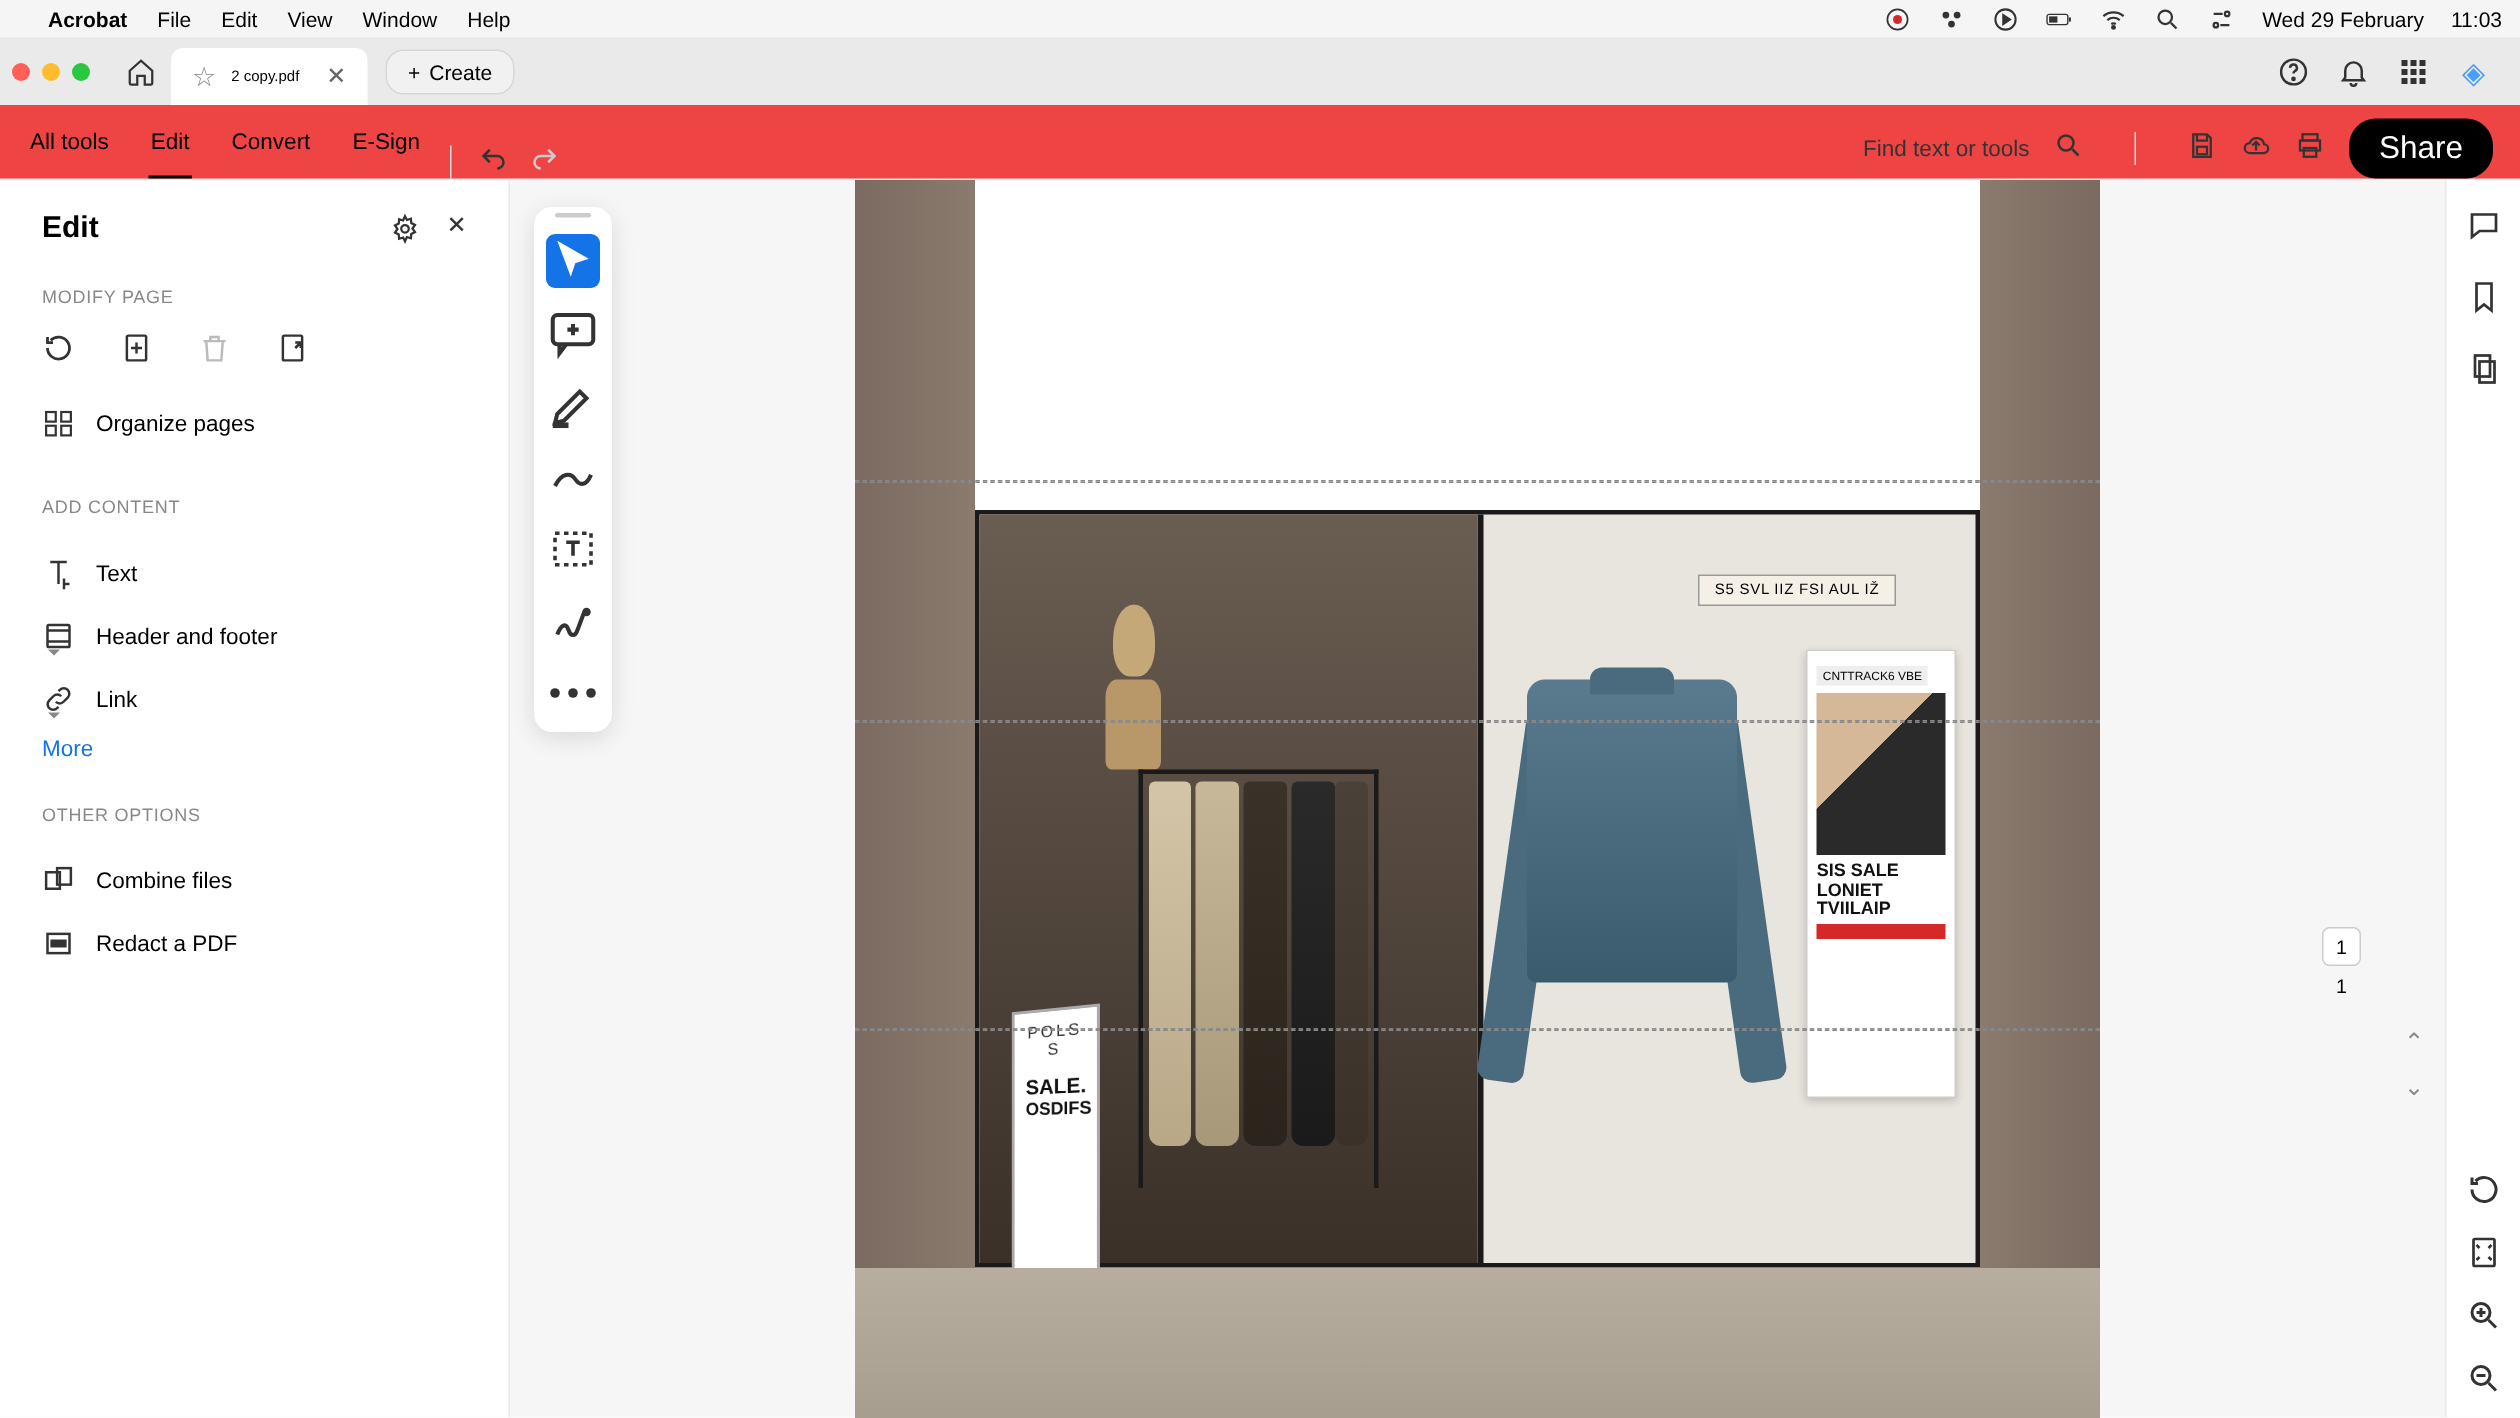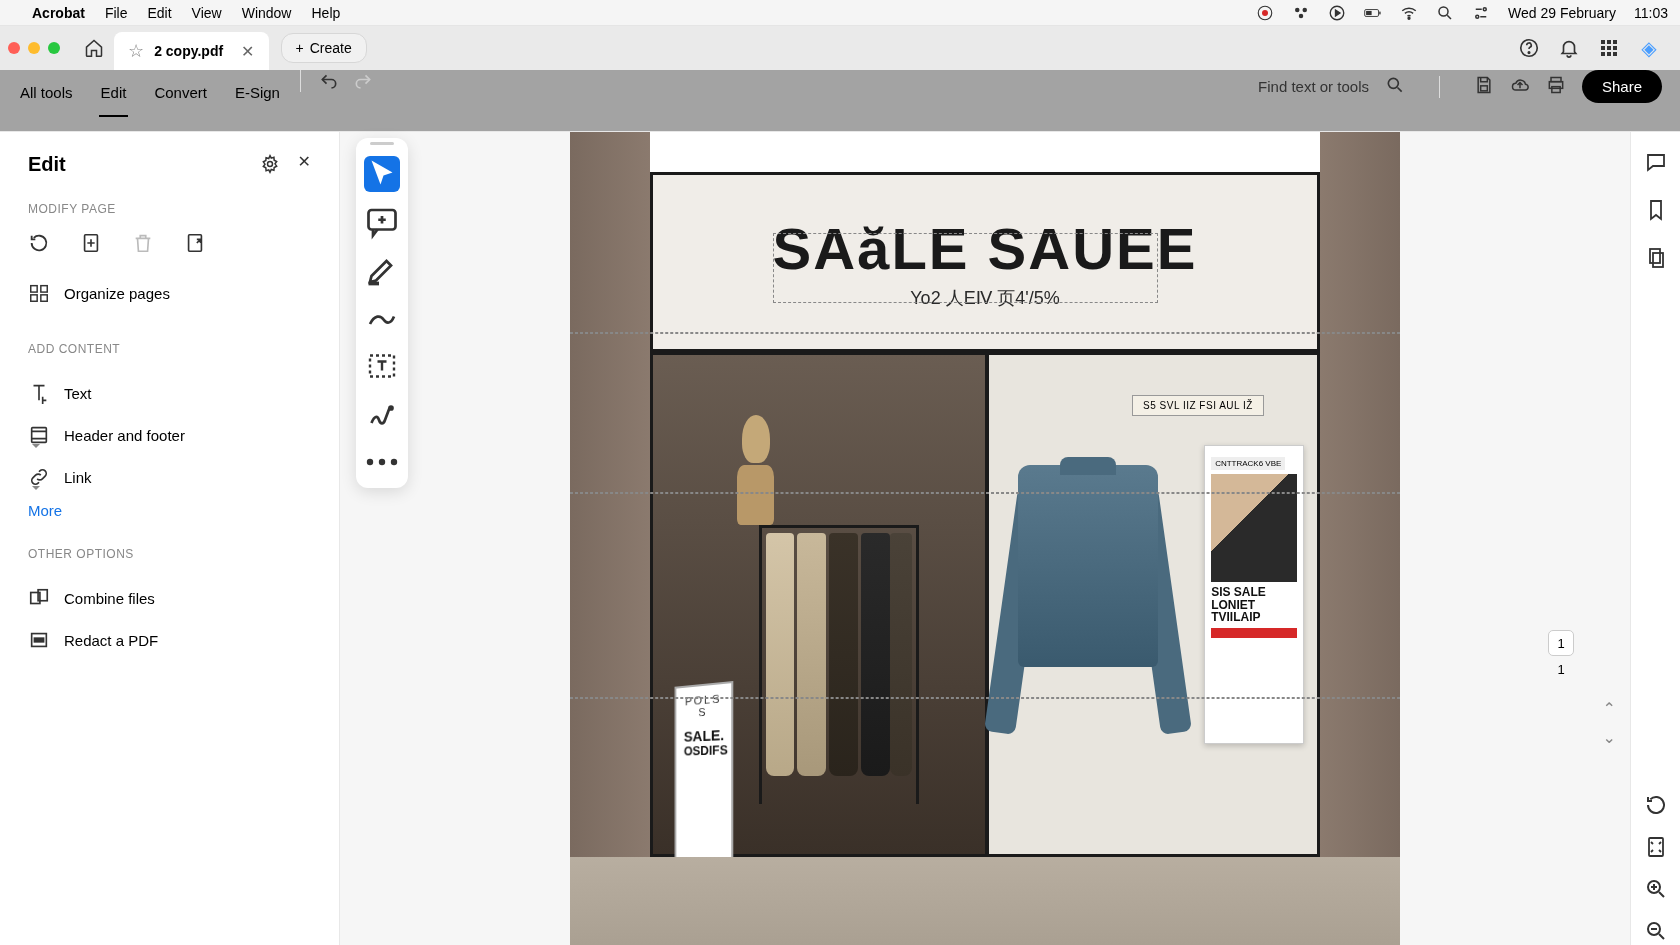--- a/index.html
+++ b/index.html
@@ -18,40 +18,40 @@
     
     .tabbar { height: 44px; background: #eaeaea; display: flex; align-items: center; padding: 0 8px; }
     .traffic-lights { display: flex; gap: 8px; margin-right: 14px; }
     .tl { width: 12px; height: 12px; border-radius: 50%; }
     .tl-red { background: #ff5f57; }
     .tl-yellow { background: #febc2e; }
     .tl-green { background: #28c840; }
     .tabbar-icon { padding: 6px 10px; display: flex; }
     .doc-tab { height: 38px; background: #fff; display: flex; align-items: center; padding: 0 14px; border-radius: 8px 8px 0 0; gap: 10px; margin-top: 6px; }
     .star { color: #888; font-size: 18px; }
-    .tab-title { font-size: 14px; font-weight: bold; }
+    .tab-title { font-size: 10px; }
     .tab-close { color: #666; font-size: 16px; margin-left: 8px; cursor: pointer; }
     .create-btn { margin-left: 12px; display: flex; align-items: center; gap: 6px; padding: 6px 14px; background: #f1f1f1; border: 1px solid #d7d7d7; border-radius: 12px; font-size: 14px; cursor: pointer; }
     .tabbar-right { margin-left: auto; display: flex; align-items: center; gap: 18px; padding-right: 12px; }
     .tabbar-right-icon { width: 22px; height: 22px; display: flex; align-items: center; justify-content: center; color: #333; }
     .apps-grid { display: grid; grid-template-columns: repeat(3,4px); grid-template-rows: repeat(3,4px); gap: 2px; }
     .apps-grid span { background: #333; width: 4px; height: 4px; }
     .cube { color: #4a9eff; font-size: 20px; }
     
     
-    .toolbar { height: 62px; background: #a3a3a3; display: flex; align-items: flex-start; padding: 0 18px; border-bottom: 1px solid #e8e8e8; }
+    .toolbar { height: 50px; background: #ef4444; display: flex; align-items: flex-end; padding: 0 18px; border-bottom: 1px solid #e8e8e8; }
     .tool-tabs { display: flex; gap: 24px; }
     .tool-tab { font-size: 15px; padding: 14px 2px; cursor: pointer; border-bottom: 2px solid transparent; }
     .tool-tab.active { border-bottom-color: #000; font-weight: 500; }
     .divider-v { width: 1px; height: 22px; background: #ddd; margin: 0 18px; }
     .undo-redo { display: flex; gap: 14px; color: #333; }
     .undo-redo .disabled { color: #ccc; }
     .toolbar-right { margin-left: auto; display: flex; align-items: center; gap: 16px; }
     .find-text { font-size: 15px; color: #333; }
-    .share-btn { background: #000; color: #fff; padding: 8px 20px; border-radius: 18px; font-size: 15px; font-weight: 500; cursor: pointer; }
+    .share-btn { background: #000; color: #fff; padding: 8px 20px; border-radius: 18px; font-size: 21px; font-weight: 500; cursor: pointer; }
     
     
     .main { display: flex; height: 825px; }
     
     
     .left-panel { width: 340px; background: #fff; padding: 20px 28px; border-right: 1px solid #e8e8e8; position: relative; }
     .panel-header { display: flex; align-items: center; margin-bottom: 26px; }
     .panel-title { font-size: 20px; font-weight: 600; }
     .panel-header-icons { margin-left: auto; display: flex; gap: 18px; color: #333; }
     .section-label { font-size: 12px; color: #888; letter-spacing: 0.5px; margin-bottom: 16px; text-transform: uppercase; }
@@ -440,25 +440,20 @@
           <circle cx="15" cy="2" r="1.6"></circle>
         </svg>
       </div>
   </div>
 
   <div class="doc-area">
     <div class="doc-page">
       <div class="storefront">
         <div class="store-wall-left"></div>
         <div class="store-wall-right"></div>
-        <div class="store-sign-area">
-          <div class="store-sign-main">SAăLE SAUEE</div>
-          <div class="store-sign-sub">Yo2 ⼈EⅣ 页4'/5%</div>
-          <div class="sel-box1"></div>
-        </div>
         <div class="store-window">
           <div class="store-divider-col"></div>
           <div class="store-interior-left">
             <div class="mannequin">
                 <div class="mann-head"></div>
                 <div class="mann-body"></div>
               </div>
             <div class="clothing-rack">
               <div class="rack-bar"></div>
                 <div class="rack-leg l"></div>

